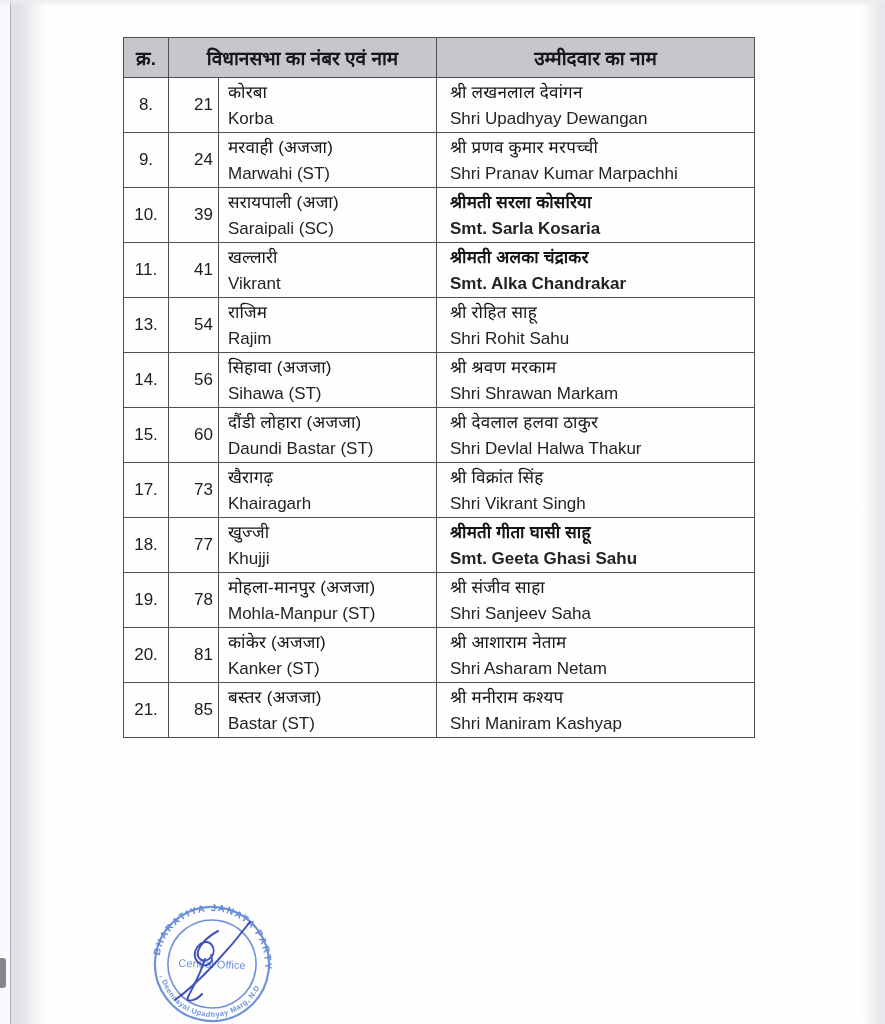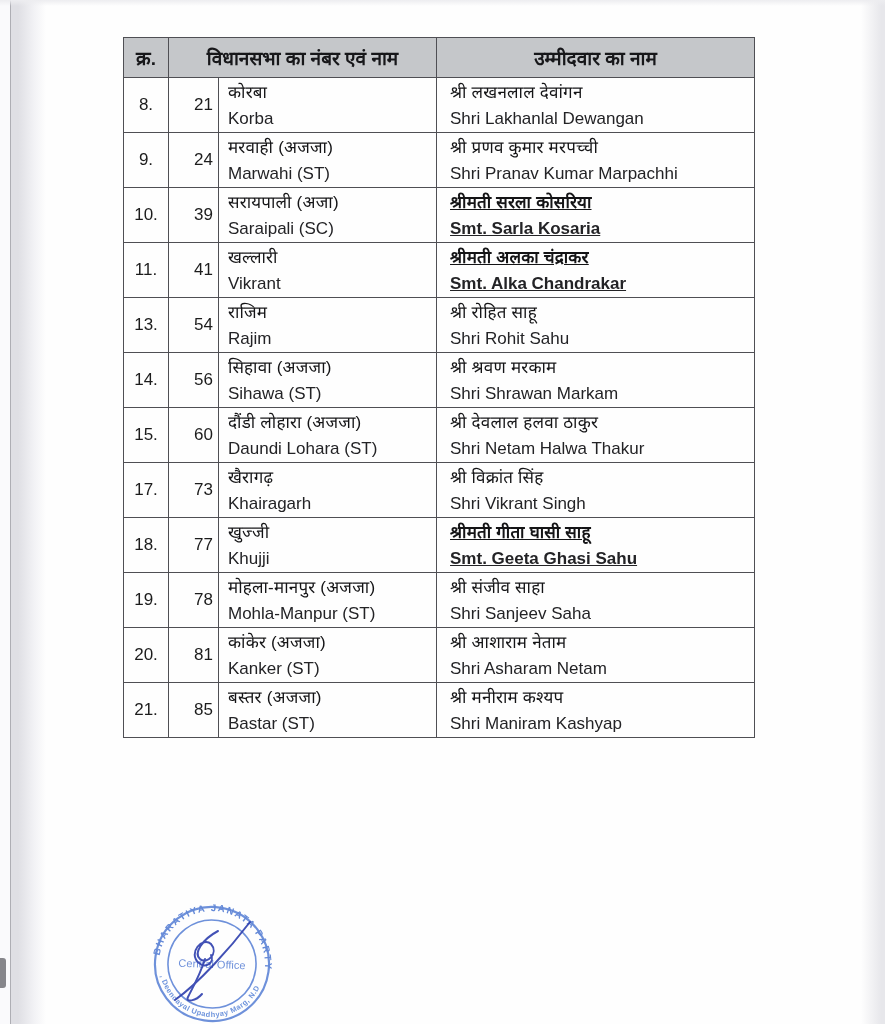--- a/index.html
+++ b/index.html
@@ -50,21 +50,21 @@
     text-align: center;
     color: #17171a;
   }
   .candidates tbody td { height: 55px; vertical-align: middle; }
   td.c-serial { text-align: center; font-size: 17px; }
   td.c-num    { text-align: center; font-size: 17px; padding-left: 20px; }
   td.c-name   { padding-left: 9px; margin-left: 26px; }
   td.c-cand   { padding-left: 13px; }
   .hi { font-size: 17px; line-height: 26px; color: #141416; letter-spacing: .2px; }
   .en { font-size: 17px; line-height: 25px; color: #232326; }
-  td.bold .hi, td.bold .en { font-weight: 700; text-decoration: underline; }
+  td.bold .hi, td.bold .en { font-weight: 700; }
 
   
   .stamp {
     position: absolute; left: 141px; top: 901px;
     width: 150px; height: 123px; overflow: visible;
   }
 </style>
 </head>
 <body>
 
@@ -91,21 +91,21 @@
     <tbody>
     <tr>
       <td class="c-serial">8.</td>
       <td class="c-num">21</td>
       <td class="c-name">
         <div class="hi">कोरबा</div>
         <div class="en">Korba</div>
       </td>
       <td class="c-cand">
         <div class="hi">श्री लखनलाल देवांगन</div>
-        <div class="en">Shri Lakhanlal Dewangan</div>
+        <div class="en">Shri Upadhyay Dewangan</div>
       </td>
     </tr>
 
     <tr>
       <td class="c-serial">9.</td>
       <td class="c-num">24</td>
       <td class="c-name">
         <div class="hi">मरवाही (अजजा)</div>
         <div class="en">Marwahi (ST)</div>
       </td>
@@ -166,25 +166,25 @@
         <div class="hi">श्री श्रवण मरकाम</div>
         <div class="en">Shri Shrawan Markam</div>
       </td>
     </tr>
 
     <tr>
       <td class="c-serial">15.</td>
       <td class="c-num">60</td>
       <td class="c-name">
         <div class="hi">दौंडी लोहारा  (अजजा)</div>
-        <div class="en">Daundi Lohara (ST)</div>
+        <div class="en">Daundi Bastar (ST)</div>
       </td>
       <td class="c-cand">
         <div class="hi">श्री देवलाल हलवा ठाकुर</div>
-        <div class="en">Shri Netam Halwa Thakur</div>
+        <div class="en">Shri Devlal Halwa Thakur</div>
       </td>
     </tr>
 
 
     <tr>
       <td class="c-serial">17.</td>
       <td class="c-num">73</td>
       <td class="c-name">
         <div class="hi">खैरागढ़</div>
         <div class="en">Khairagarh</div>

